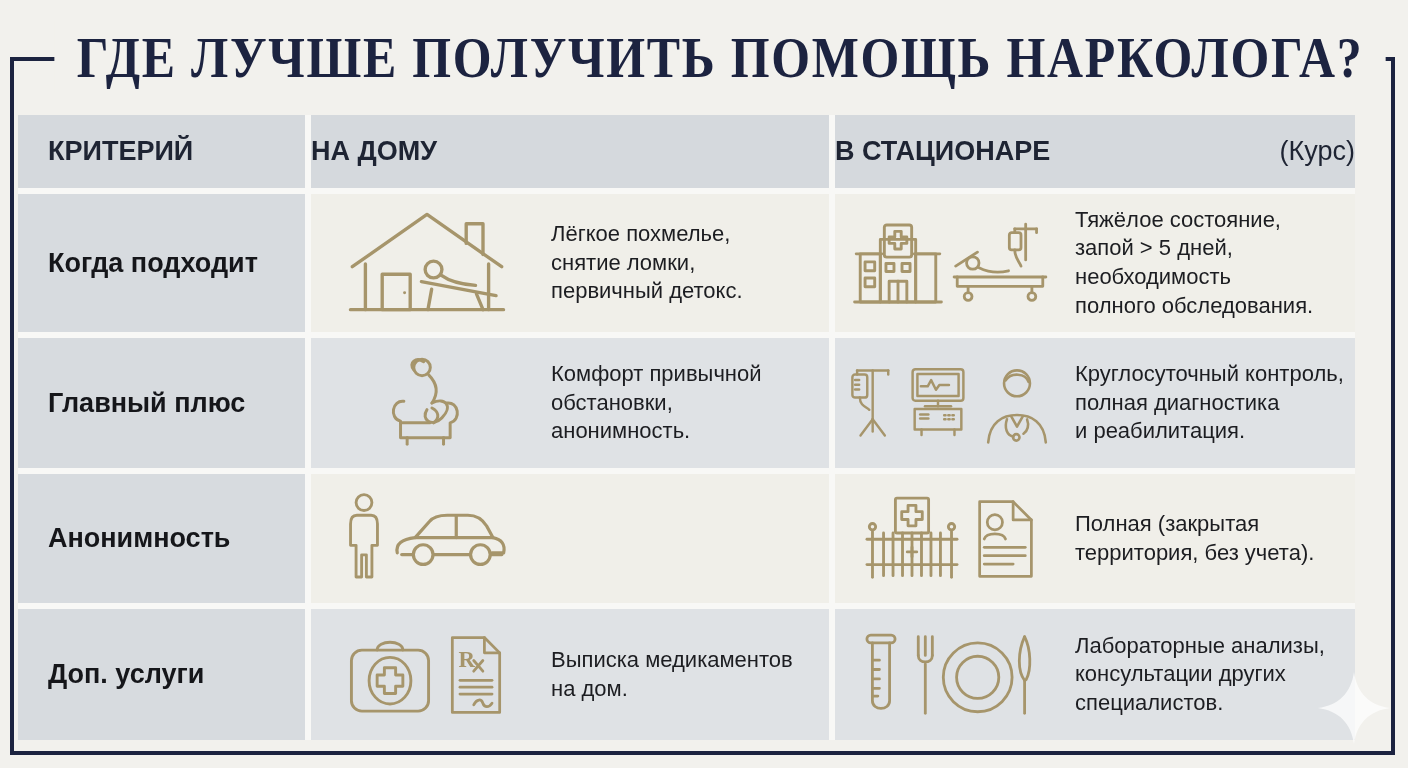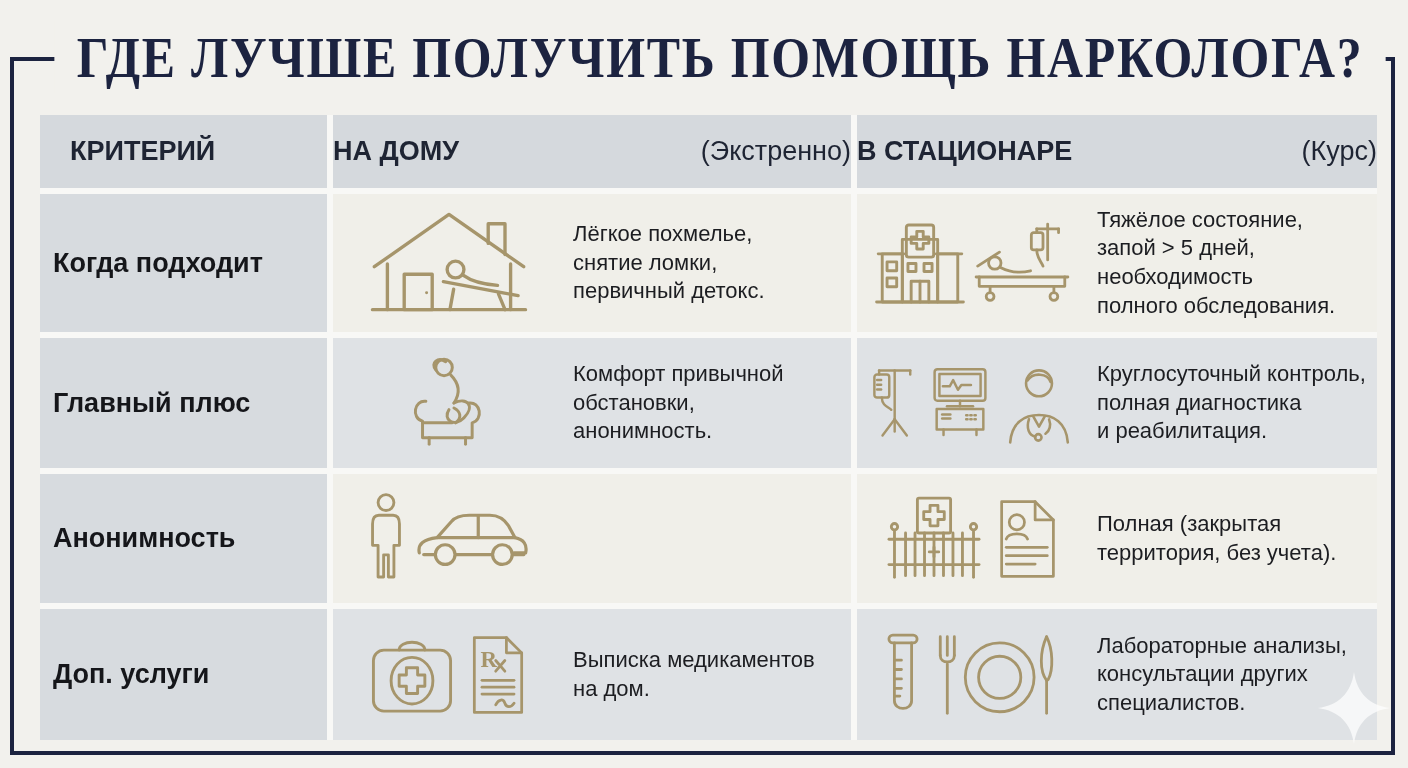--- a/index.html
+++ b/index.html
@@ -33,38 +33,38 @@
   }
   .title{
     background:var(--background);
     padding:2px 26px;
     font-family:"Liberation Serif",serif;
     font-weight:700;font-size:58px;letter-spacing:2px;
     color:var(--title-text);white-space:nowrap;
     transform:scaleX(0.86);
   }
   .table{
-    position:absolute;left:40px;top:115px;z-index:1;
+    position:absolute;left:18px;top:115px;z-index:1;
     display:grid;
     grid-template-columns:287px 518px 520px;
     grid-template-rows:73px 138px 130px 129px 131px;
     gap:6px;
     background:var(--gap);
   }
   .hcell{
     background:var(--header-bg);
     display:flex;align-items:center;justify-content:space-between;
     font-size:27px;color:var(--header-text);
   }
   .hcell.first{justify-content:flex-start;padding-left:30px}
   .h-label{font-weight:700}
   .h-note{font-weight:400;margin-left:10px}
   .label-cell{
     background:var(--label-bg);
-    display:flex;align-items:center;padding-left:13px;
+    display:flex;align-items:center;padding-left:30px;
     font-size:27px;font-weight:700;color:#15161a;
   }
   .data-cell{
     display:flex;align-items:center;
     padding:0 8px 0 16px;
   }
   .row-light{background:var(--cell-light-bg)}
   .row-shaded{background:var(--cell-shaded-bg)}
   .cell-icons{
     flex:0 0 200px;max-width:200px;
@@ -90,21 +90,20 @@
   <div class="title">ГДЕ ЛУЧШЕ ПОЛУЧИТЬ ПОМОЩЬ НАРКОЛОГА?</div>
 </div>
 
 <div class="table">
 
   <div class="hcell first">
     <span class="h-label">КРИТЕРИЙ</span>
   </div>
   <div class="hcell">
     <span class="h-label">НА ДОМУ</span>
-    <span class="h-note">(Экстренно)</span>
   </div>
   <div class="hcell">
     <span class="h-label">В СТАЦИОНАРЕ</span>
     <span class="h-note">(Курс)</span>
   </div>
 
   <div class="label-cell">Когда подходит</div>
   <div class="data-cell row-light">
     <div class="cell-icons">
         <span class="icon">

